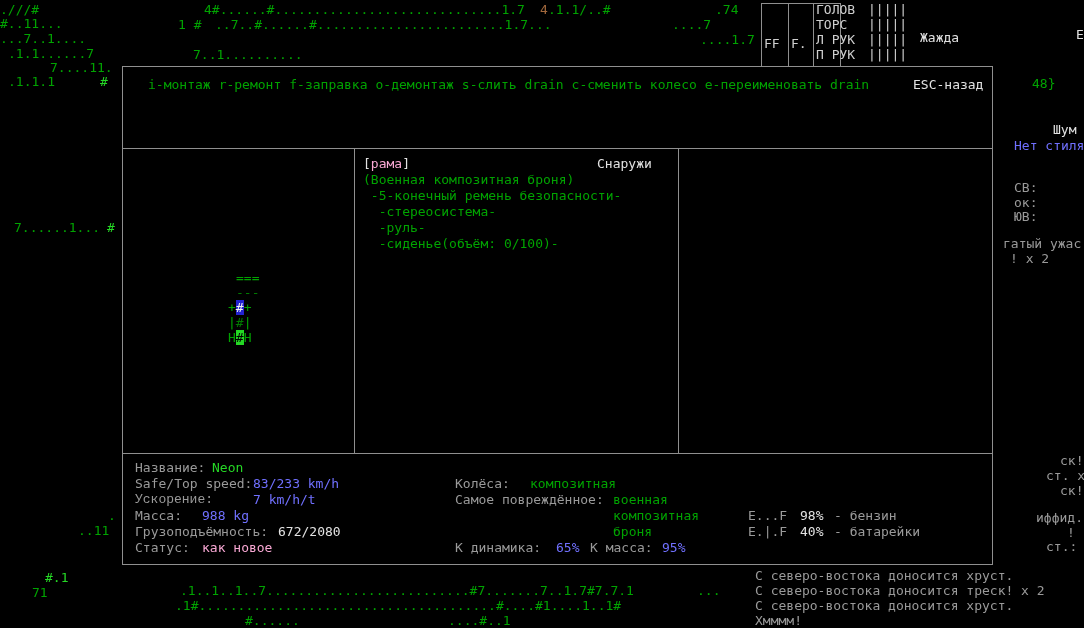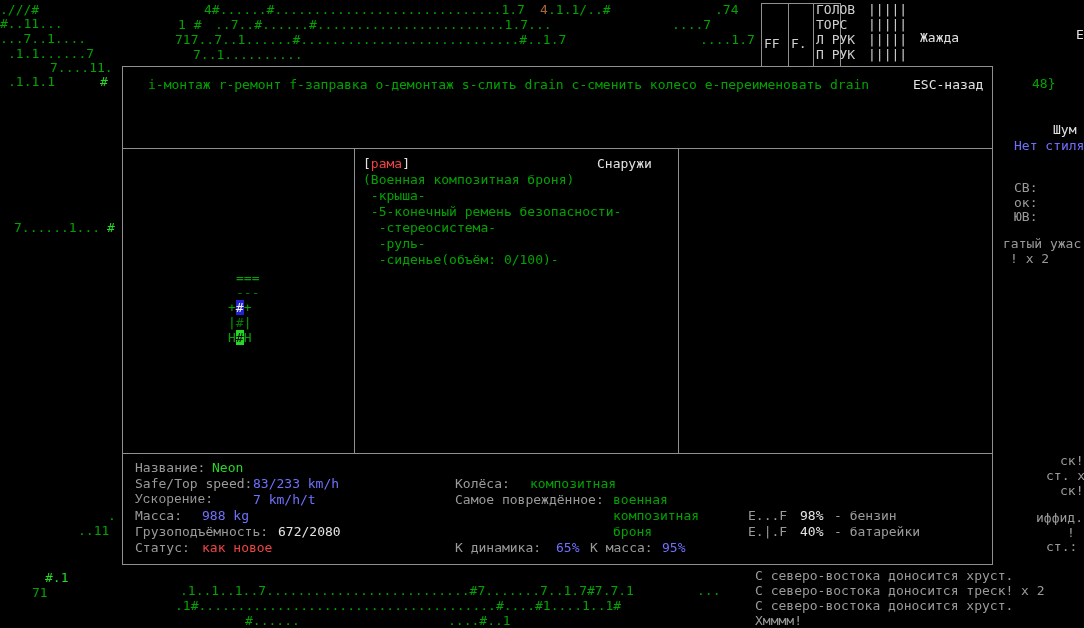--- a/index.html
+++ b/index.html
@@ -9,21 +9,21 @@
     -webkit-font-smoothing:none;
   }
   .abs{position:absolute;white-space:pre;}
   
   .c-g{color:#00a300;}
   .c-lg{color:#25d825;}
   .c-dg{color:#007a00;}
   .c-gy{color:#9a9a9a;}
   .c-w{color:#e2e2e2;}
   .c-lb{color:#7070ff;}
-  .c-cy{color:#ef4444;}
+  .c-cy{color:#f9a8d4;}
   .c-br{color:#a2683c;}
   .c-bk{color:#000;}
   .bg-blue{background:#2222cf;color:#f0f0f0;}
   .bg-lgreen{background:#25d825;color:#000;}
   .frag{position:absolute;white-space:pre;}
   
   #dialog{position:absolute;left:122px;top:66px;width:869px;height:497px;
           background:#000;border:1px solid #8f8f8f;z-index:5;}
   .hline{position:absolute;height:1px;background:#8f8f8f;}
   .vline{position:absolute;width:1px;background:#8f8f8f;}
@@ -56,21 +56,20 @@
       <span class="frag c-g" style="left: 50px; top: 60px;">7....11.</span>
       <span class="frag c-g" style="left: 8px; top: 74px;">.1.1.1</span>
       <span class="frag c-lg" style="left: 100px; top: 74px;">#</span>
       <span class="frag c-g" style="left: 204px; top: 2px;">4#......#.............................1.7</span>
       <span class="frag c-br" style="left: 540px; top: 2px;">4</span>
       <span class="frag c-g" style="left: 548px; top: 2px;">.1.1/..#</span>
       <span class="frag c-g" style="left: 715px; top: 2px;">.74</span>
       <span class="frag c-g" style="left: 178px; top: 17px;">1 #</span>
       <span class="frag c-g" style="left: 215px; top: 17px;">..7..#......#........................1.7...</span>
       <span class="frag c-g" style="left: 672px; top: 17px;">....7</span>
-      <span class="frag c-g" style="left: 175px; top: 32px;">717..7..1......#............................#..1.7</span>
       <span class="frag c-g" style="left: 700px; top: 32px;">....1.7</span>
       <span class="frag c-g" style="left: 193px; top: 47px;">7..1..........</span>
       <span class="frag c-g" style="left: 1032px; top: 76px;">48}</span>
       <span class="frag c-g" style="left: 14px; top: 220px;">7......1...</span>
       <span class="frag c-lg" style="left: 107px; top: 220px;">#</span>
       <span class="frag c-g" style="left: 108px; top: 508px;">.</span>
       <span class="frag c-g" style="left: 78px; top: 523px;">..11</span>
       <span class="frag c-lg" style="left: 45px; top: 570px;">#.1</span>
       <span class="frag c-g" style="left: 32px; top: 585px;">71</span>
       <span class="frag c-g" style="left: 180px; top: 583px;">.1..1..1..7..........................#7.......7..1.7#7.7.1</span>
@@ -135,21 +134,20 @@
         <div class="v-row" style="left: 236px; top: 285px;"><span class="c-dg">---</span></div>
         <div class="v-row" style="left: 228px; top: 300px;"><span class="c-g">+</span><span class="c-w bg-blue">#</span><span class="c-g">+</span></div>
         <div class="v-row" style="left: 228px; top: 315px;"><span class="c-g">|</span><span class="c-dg">#</span><span class="c-g">|</span></div>
         <div class="v-row" style="left: 228px; top: 330px;"><span class="c-g">H</span><span class="c-bk bg-lgreen">#</span><span class="c-g">H</span></div>
       </div>
 
     <div class="abs" style="left:363px;top:156px;"><span class="c-w">[</span><span class="c-cy">рама</span><span class="c-w">]</span></div>
     <div class="abs c-w" style="left:597px;top:156px;">Снаружи</div>
     <div id="parts-list">
         <div class="part-line c-g">(Военная композитная броня)</div>
-        <div class="part-line c-g"> -крыша-</div>
         <div class="part-line c-g"> -5-конечный ремень безопасности-</div>
         <div class="part-line c-g">  -стереосистема-</div>
         <div class="part-line c-g">  -руль-</div>
         <div class="part-line c-g">  -сиденье(объём: 0/100)-</div>
       </div>
 
     <div class="abs c-gy" style="left:135px;top:460px;">Название:</div>
     <div class="abs c-lg" style="left:212px;top:460px;">Neon</div>
 
     <div class="abs c-gy" style="left:135px;top:476px;">Safe/Top speed:</div>

